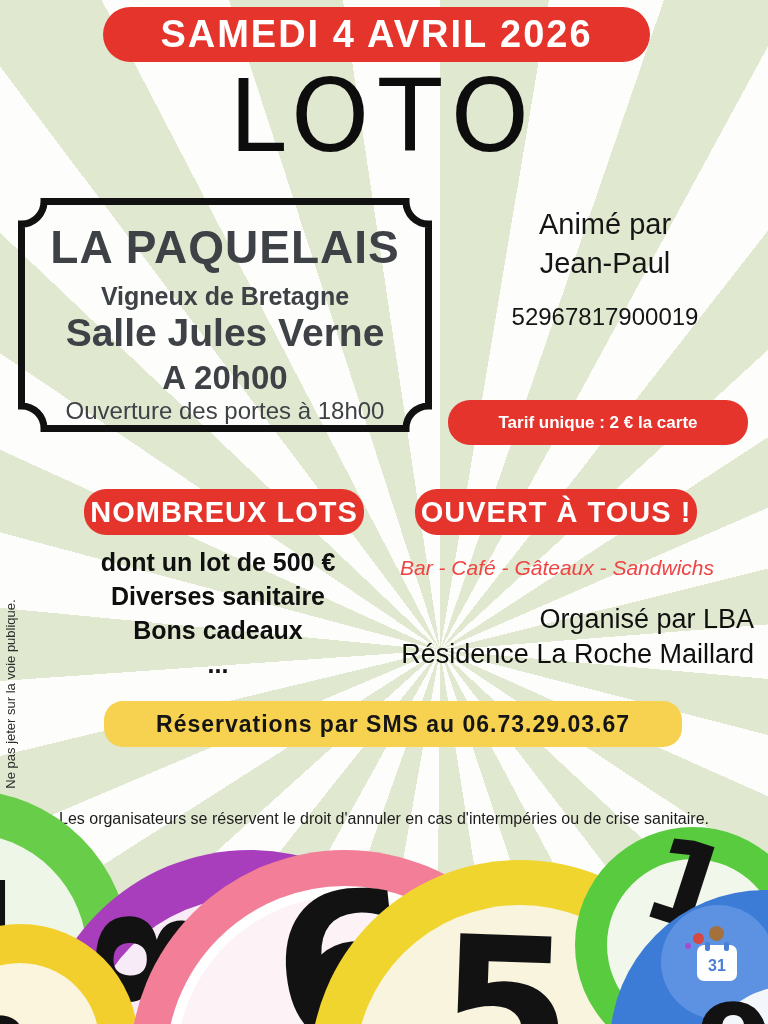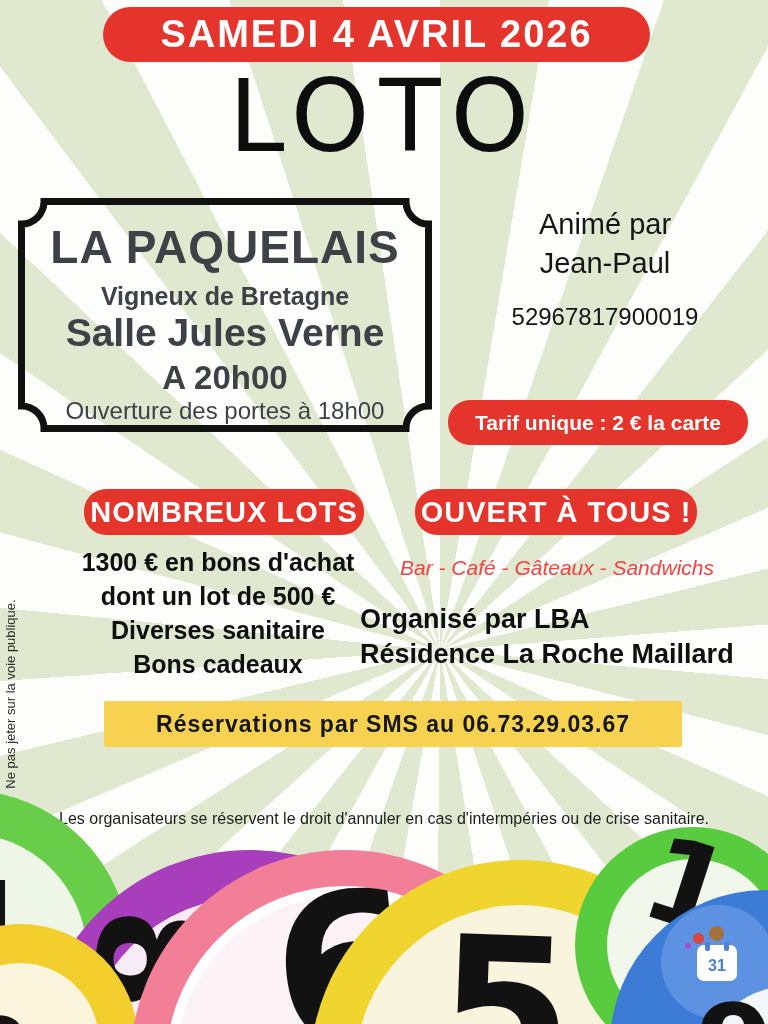--- a/index.html
+++ b/index.html
@@ -38,35 +38,35 @@
   .v-doors{top:199px;font-size:24px;}
   
   .host{position:absolute;left:460px;top:205px;width:290px;text-align:center;color:#151515;font-size:29px;line-height:39px;}
   .siret{position:absolute;left:460px;top:300px;width:290px;text-align:center;color:#151515;font-size:26px;line-height:33px;}
   .siret .num{font-size:24px;text-align:center;}
   
   .pill{
     position:absolute;background:#e4342c;border-radius:22px;color:#fff;
     font-weight:bold;display:flex;align-items:center;justify-content:center;
   }
-  .tarif{left:448px;top:400px;width:300px;height:45px;font-size:21px;}
+  .tarif{left:448px;top:400px;width:300px;height:45px;font-size:17px;}
   .lots-badge{left:78px;top:489px;width:280px;height:46px;font-size:29px;letter-spacing:1px;margin-left:6px;}
   .open-badge{left:415px;top:489px;width:282px;height:46px;font-size:29px;letter-spacing:1px;}
   
   .lots{position:absolute;left:38px;top:545px;width:360px;text-align:center;
     font-size:25px;font-weight:bold;color:#0f0f0f;line-height:34px;}
   
   .refresh{position:absolute;left:386px;top:556px;width:342px;text-align:center;
     font-style:italic;font-size:21px;color:#ef4444;}
-  .organizer{position:absolute;left:360px;top:602px;width:394px;text-align:left;
-    font-size:27px;font-weight:bold;color:#0f0f0f;line-height:35px;}
+  .organizer{position:absolute;left:360px;top:602px;width:394px;text-align:right;
+    font-size:27px;font-weight:normal;color:#0f0f0f;line-height:35px;}
   
   .sms{
     position:absolute;left:104px;top:701px;width:578px;height:46px;
-    background:#f7d150;border-radius:2px;
+    background:#f7d150;border-radius:19px;
     display:flex;align-items:center;justify-content:center;
     font-size:23px;font-weight:bold;letter-spacing:1px;color:#151515;
   }
   .disclaimer{position:absolute;left:0;top:810px;width:768px;text-align:center;
     font-size:16px;color:#1c1c1c;}
   .side-note{
     position:absolute;left:-97px;top:684px;width:220px;height:20px;
     transform:rotate(-90deg);text-align:center;font-size:13px;color:#2c2c2c;
   }
   
@@ -141,21 +141,20 @@
   </div>
 
   <div class="siret">
     <div class="num">52967817900019</div>
   </div>
 
   <div class="pill tarif">Tarif unique : 2 € la carte</div>
 
   <div class="pill lots-badge">NOMBREUX LOTS</div>
   <div class="lots">
-    <div>1300 € en bons d'achat</div>
     <div>dont un lot de 500 €</div>
     <div>Diverses sanitaire</div>
     <div>Bons cadeaux</div>
     <div>...</div>
   </div>
 
   <div class="pill open-badge">OUVERT À TOUS !</div>
   <div class="refresh">Bar - Café - Gâteaux - Sandwichs</div>
   <div class="organizer">
     <div>Organisé par LBA</div>

